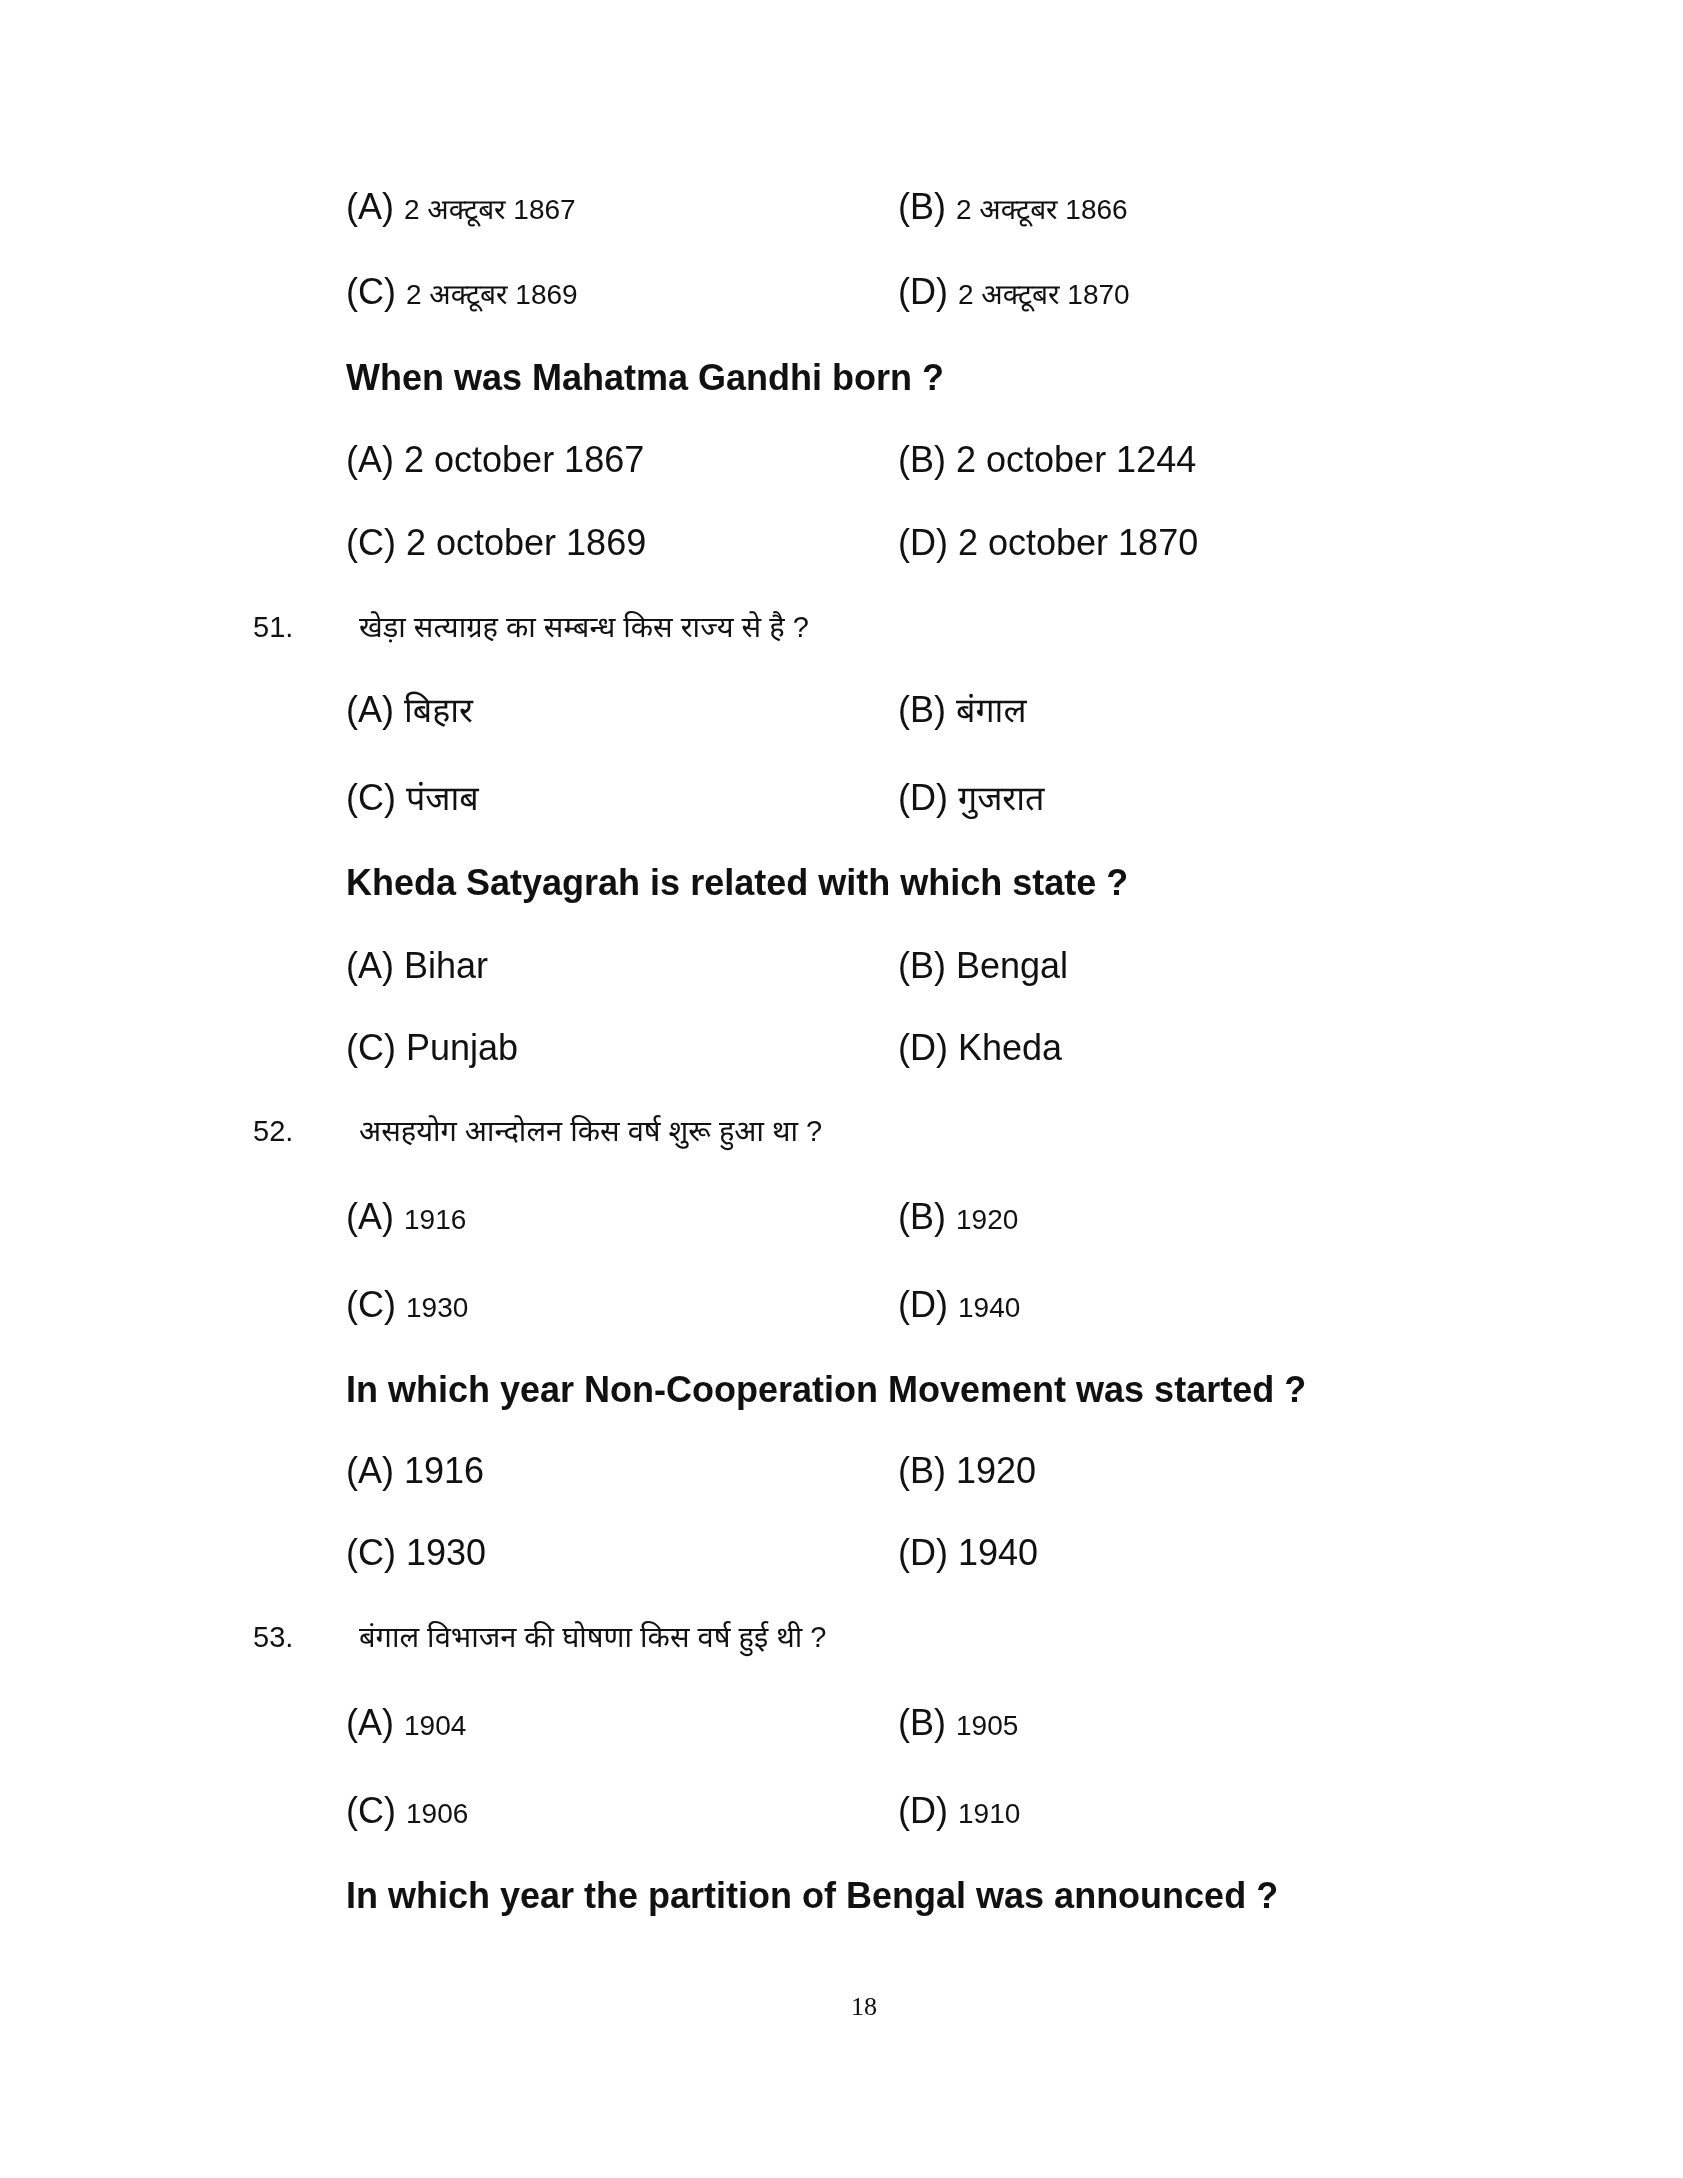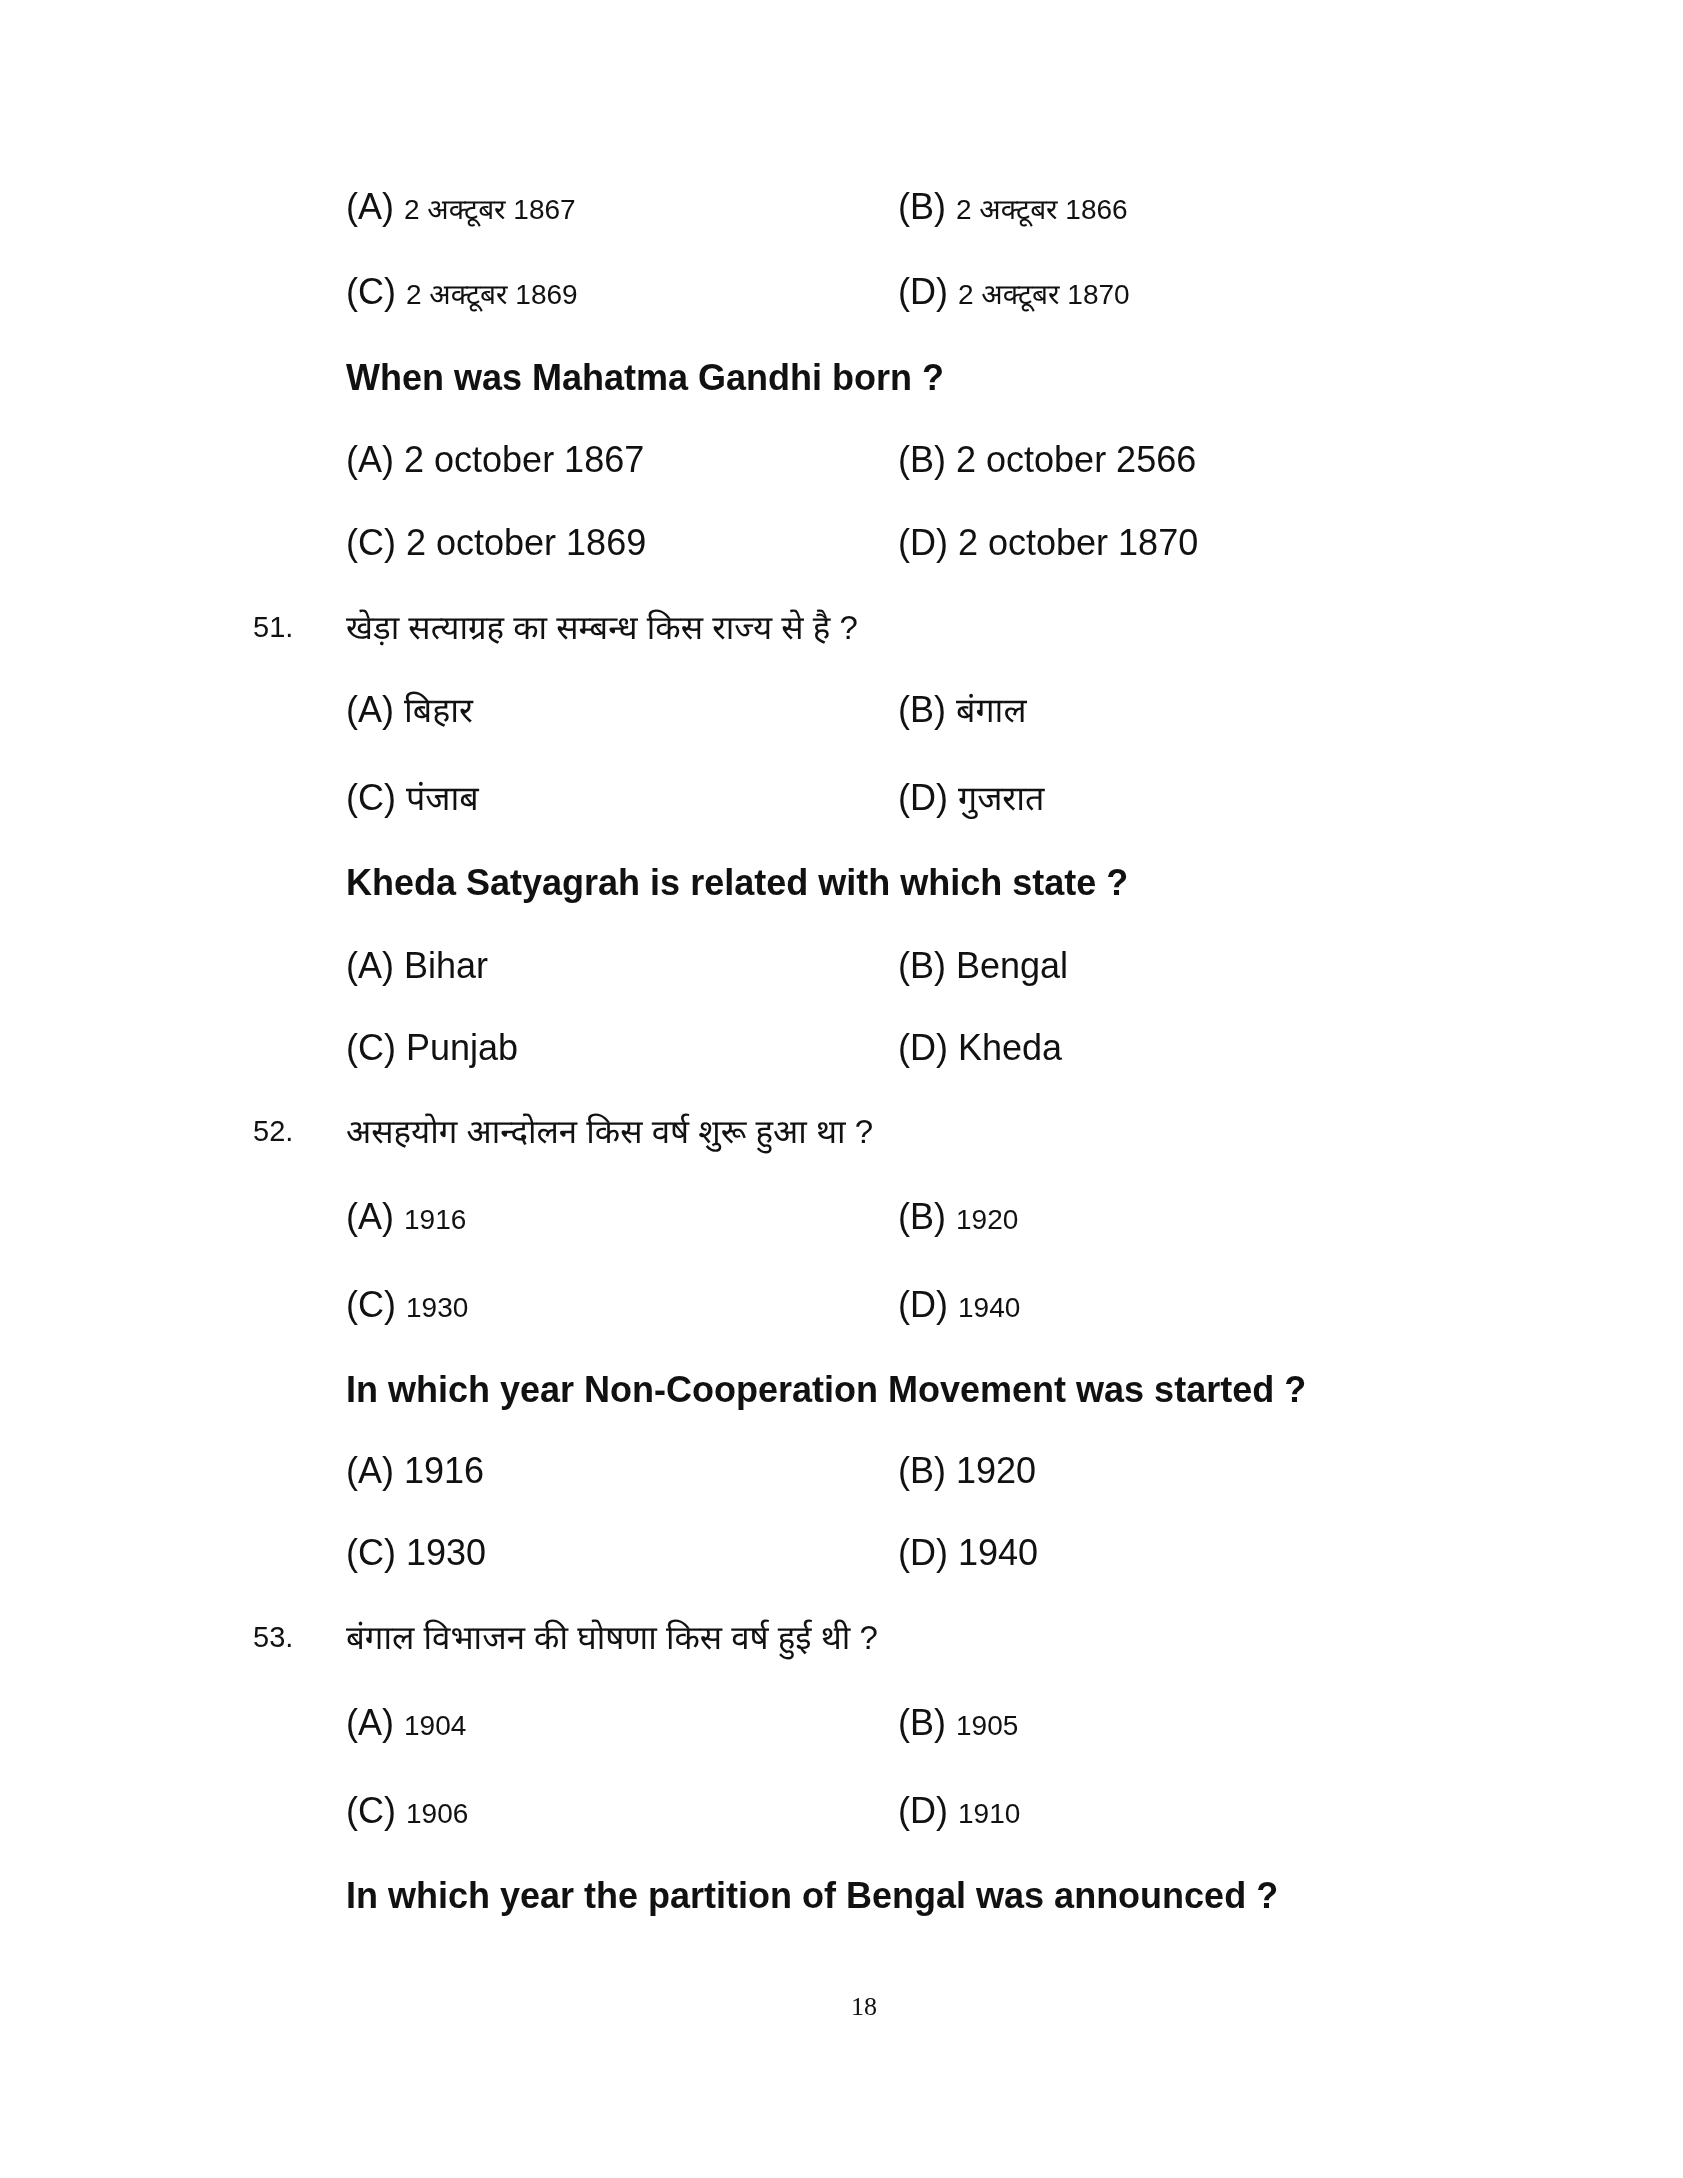--- a/index.html
+++ b/index.html
@@ -1,38 +1,38 @@
 <!DOCTYPE html>
 <html><head>
 <meta charset="utf-8">
 <style>
   html, body { margin:0; padding:0; background:#ffffff; }
   body { width:1683px; height:2178px; position:relative; overflow:hidden; color:#111; font-family:"Liberation Sans", sans-serif; }
   .line { position:absolute; white-space:nowrap; line-height:1; transform:translateY(-50%); }
   .qnum { left:253px; font-size:29px; }
-  .qtext { left:346px; font-size:33px; }
+  .qtext { left:359px; font-size:29px; }
   .en { left:346px; font-size:36px;font-weight:bold; }
   .optA { left:346px; }
   .optB { left:898px; }
   .opt { font-size:36px; }
   .opt .val-small { font-size:28px; }
   .opt .val-hi { font-size:34px; }
   .pagenum { left:0; width:1728px; text-align:center; font-family:"Liberation Serif", serif; font-size:26px; }
 </style>
 </head>
 <body>
 
 <div id="page">
     <div class="line opt optA" style="top:207px;"><span>(A)</span> <span class="val-small">2 अक्टूबर  1867</span></div>
     <div class="line opt optB" style="top:207px;"><span>(B)</span> <span class="val-small">2 अक्टूबर  1866</span></div>
     <div class="line opt optA" style="top:292px;"><span>(C)</span> <span class="val-small">2 अक्टूबर  1869</span></div>
     <div class="line opt optB" style="top:292px;"><span>(D)</span> <span class="val-small">2 अक्टूबर  1870</span></div>
     <div class="line en" style="top:378px;">When was Mahatma Gandhi born ?</div>
     <div class="line opt optA" style="top:460px;"><span>(A)</span> <span>2 october 1867</span></div>
-    <div class="line opt optB" style="top:460px;"><span>(B)</span> <span>2 october 2566</span></div>
+    <div class="line opt optB" style="top:460px;"><span>(B)</span> <span>2 october 1244</span></div>
     <div class="line opt optA" style="top:543px;"><span>(C)</span> <span>2 october 1869</span></div>
     <div class="line opt optB" style="top:543px;"><span>(D)</span> <span>2 october 1870</span></div>
     <div class="line qnum" style="top:627px;">51.</div>
     <div class="line qtext" style="top:627px;">खेड़ा सत्याग्रह का सम्बन्ध किस राज्य से है ?</div>
     <div class="line opt optA" style="top:710px;"><span>(A)</span> <span class="val-hi">बिहार</span></div>
     <div class="line opt optB" style="top:710px;"><span>(B)</span> <span class="val-hi">बंगाल</span></div>
     <div class="line opt optA" style="top:798px;"><span>(C)</span> <span class="val-hi">पंजाब</span></div>
     <div class="line opt optB" style="top:798px;"><span>(D)</span> <span class="val-hi">गुजरात</span></div>
     <div class="line en" style="top:883px;">Kheda Satyagrah is related with which state ?</div>
     <div class="line opt optA" style="top:966px;"><span>(A)</span> <span>Bihar</span></div>

